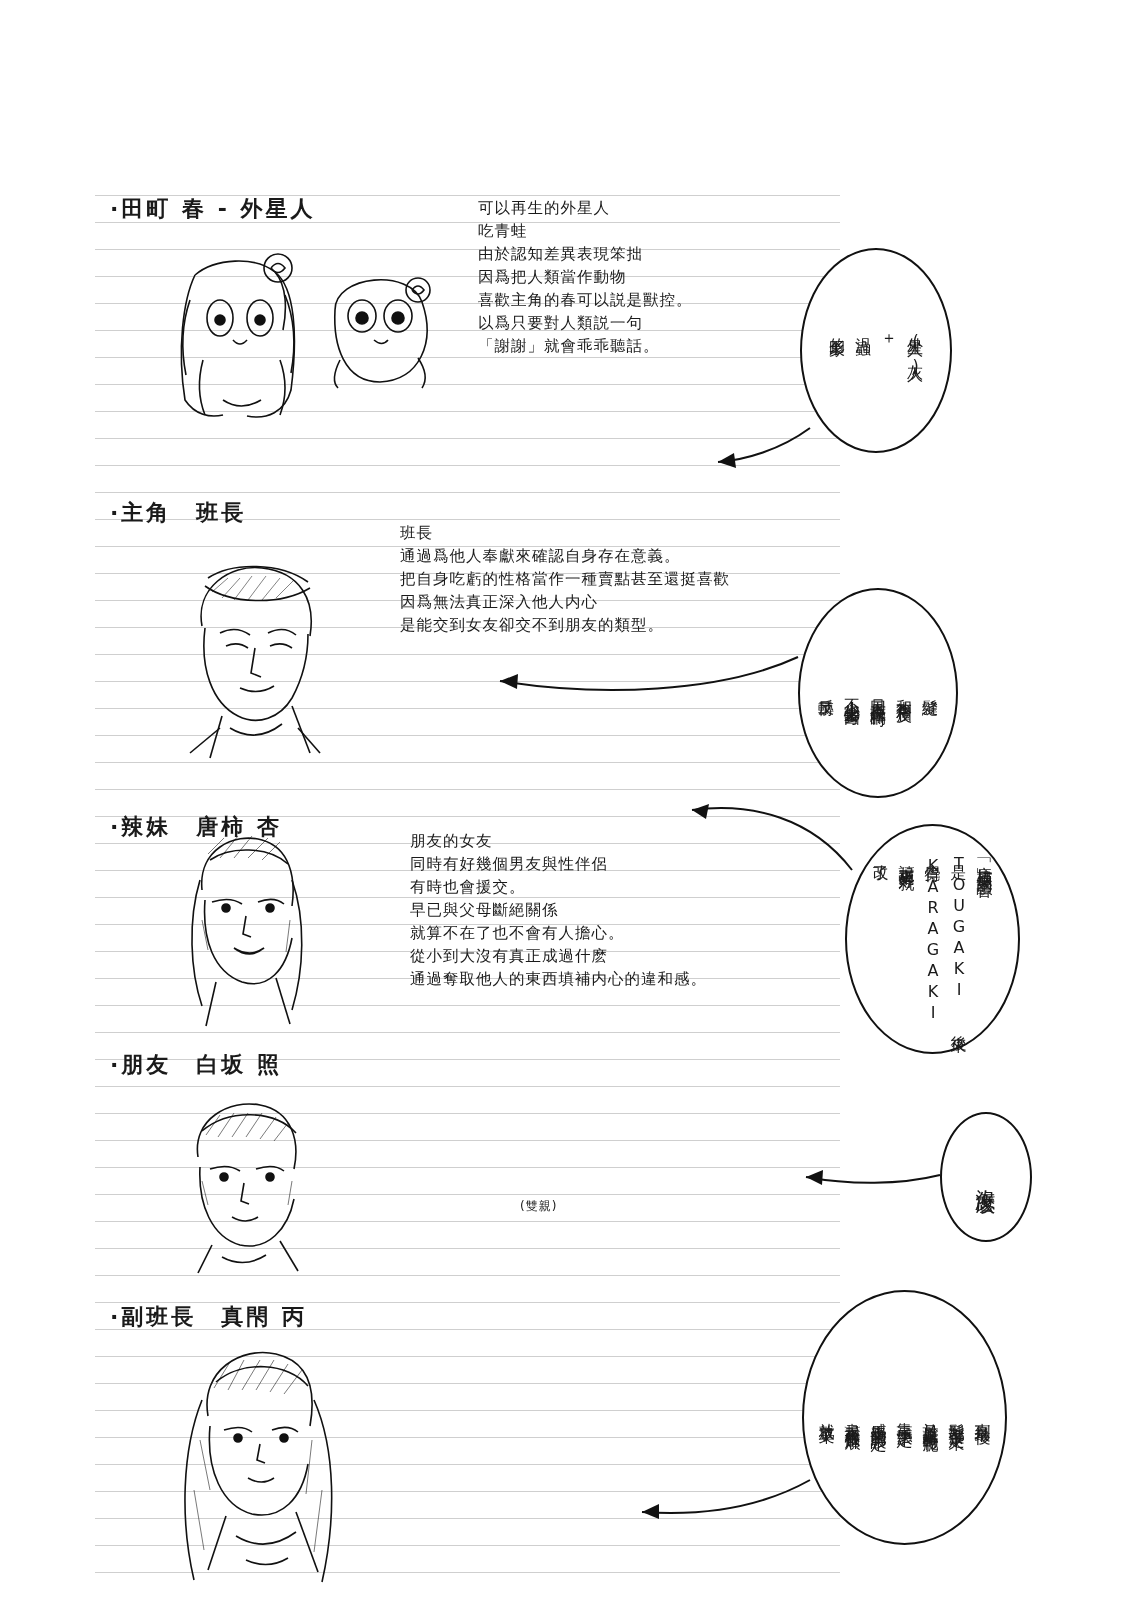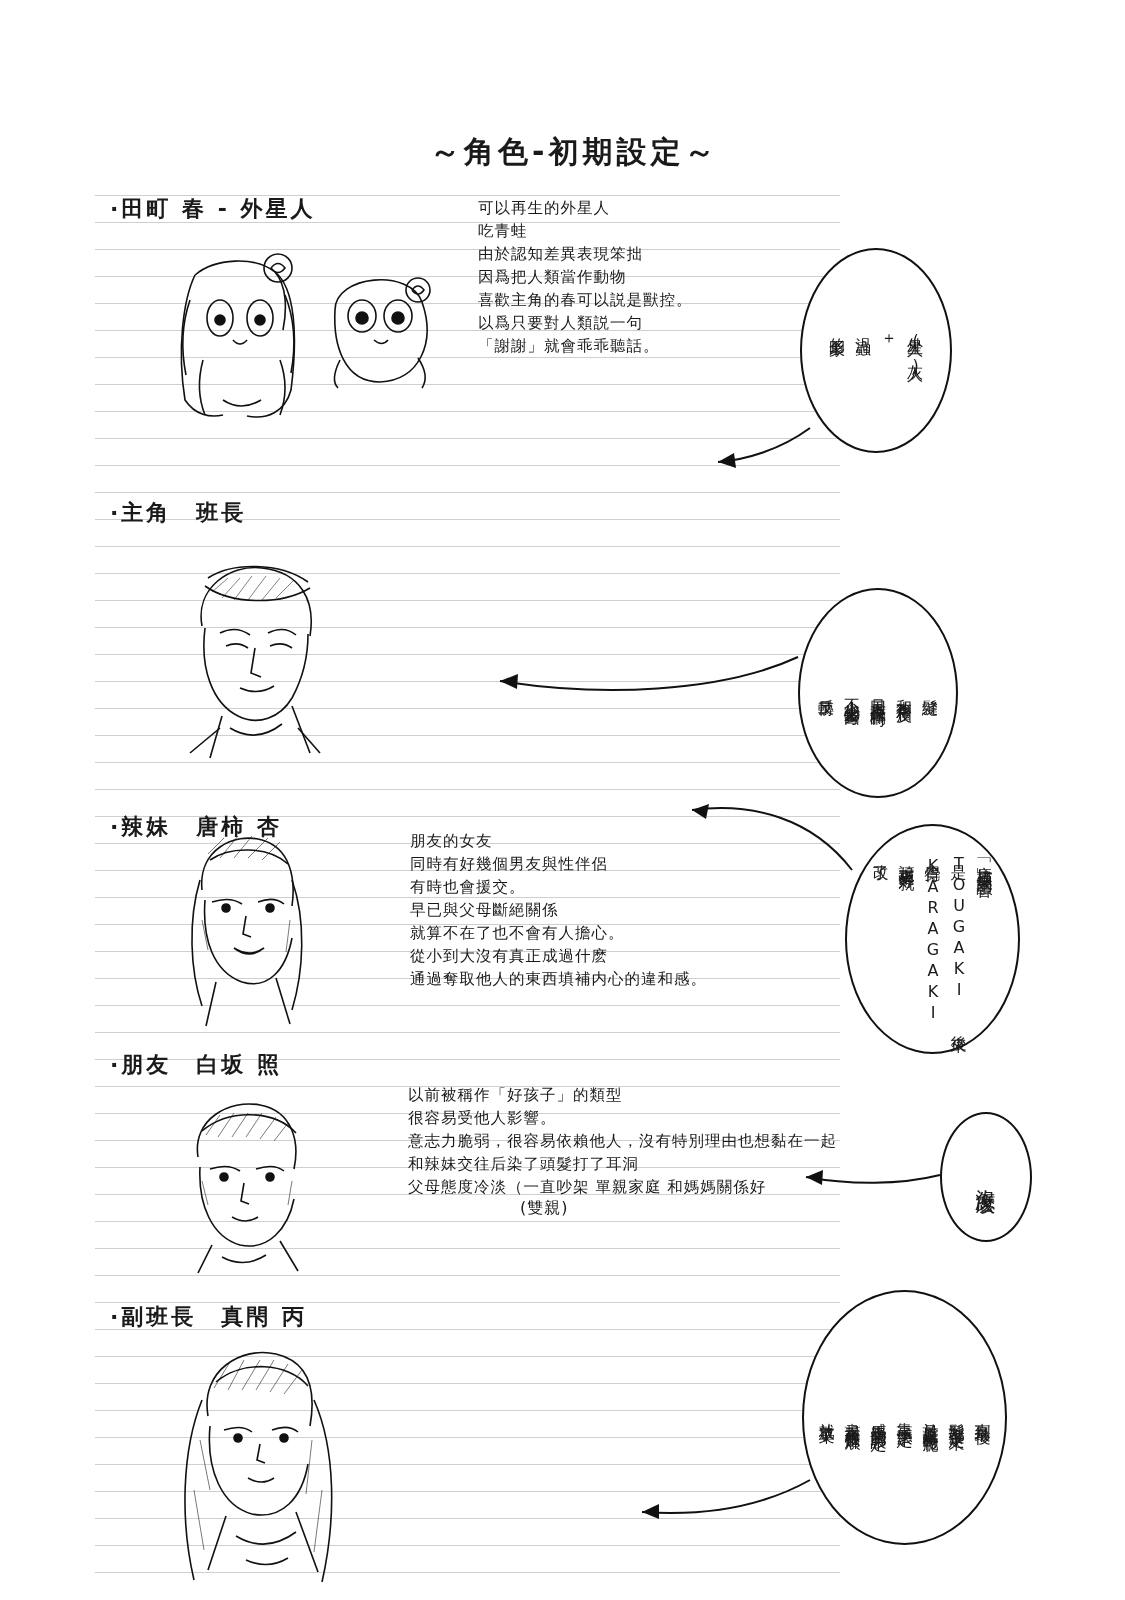--- a/index.html
+++ b/index.html
@@ -48,21 +48,21 @@
     writing-mode:vertical-rl;
     text-orientation:upright;
     font-size:16px;line-height:26px;letter-spacing:2px;
     white-space:pre-line;
     text-align:left;
     padding:10px 6px;
   }
   .bubble.small .vtext{font-size:20px;line-height:32px;}
 
   .pointer{position:absolute;pointer-events:none;}
-  .note-small{position:absolute;font-size:16px;letter-spacing:1px;}
+  .note-small{position:absolute;font-size:12px;letter-spacing:1px;}
 </style>
 </head>
 <body>
 
 <div class="page">
 
   <div id="rules">
       <div style="top: 0px;"></div>
       <div style="top: 27px;"></div>
       <div style="top: 54px;"></div>
@@ -110,21 +110,20 @@
       <div style="top: 1188px;"></div>
       <div style="top: 1215px;"></div>
       <div style="top: 1242px;"></div>
       <div style="top: 1269px;"></div>
       <div style="top: 1296px;"></div>
       <div style="top: 1323px;"></div>
       <div style="top: 1350px;"></div>
       <div style="top: 1377px;"></div>
     </div>
 
-  <div class="subtitle">～角色-初期設定～</div>
 
   <div class="sec-head" style="left:110px;top:194px;">·田町 春 - 外星人</div>
   <div class="desc" style="left:478px;top:198px;font-family:Liberation Mono, monospace;">可以再生的外星人
 吃青蛙
 由於認知差異表現笨拙
 因爲把人類當作動物
 喜歡主角的春可以説是獸控。
 以爲只要對人類説一句
 「謝謝」就會乖乖聽話。</div>
 
@@ -172,20 +171,25 @@
 ＋
 渦蟲
 的形象</div>
   </div>
   <svg class="pointer" style="left:700px;top:420px;" width="120" height="60">
     <path d="M110 8 C80 30 45 40 18 42" fill="none" stroke="#111" stroke-width="2"></path>
     <path d="M18 42 l16 -9 l2 15 z" fill="#111"></path>
   </svg>
 
   <div class="sec-head" style="left:110px;top:498px;text-align:right;">·主角　班長</div>
+  <div class="desc" style="left:400px;top:522px;">班長
+通過爲他人奉獻來確認自身存在意義。
+把自身吃虧的性格當作一種賣點甚至還挺喜歡
+因爲無法真正深入他人内心
+是能交到女友卻交不到朋友的類型。</div>
 
   <div class="sketch" style="left:160px;top:548px;">
     <svg width="190" height="215" viewBox="0 0 190 215">
       <g fill="none" stroke="#111" stroke-width="1.6">
         <path d="M42 78 C35 40 70 16 102 20 C140 24 156 52 150 88"></path>
         <path d="M45 80 C40 120 52 155 78 168 C98 178 120 170 132 150 C144 128 148 104 148 86"></path>
         <path d="M45 38 C70 56 120 58 150 40"></path>
         <path d="M48 30 C72 14 120 14 148 34"></path>
         <path d="M60 85 q16 -8 30 2"></path>
         <path d="M108 85 q16 -8 28 2"></path>
@@ -266,25 +270,20 @@
 覺得KARAGAKI
 讀起來更好就
 改了</div>
   </div>
   <svg class="pointer" style="left:672px;top:800px;" width="190" height="80">
     <path d="M180 70 C140 18 80 2 20 10" fill="none" stroke="#111" stroke-width="2"></path>
     <path d="M20 10 l17 -6 l-3 15 z" fill="#111"></path>
   </svg>
 
   <div class="sec-head" style="left:110px;top:1050px;">·朋友　白坂 照</div>
-  <div class="desc" style="left:408px;top:1084px;">以前被稱作「好孩子」的類型
-很容易受他人影響。
-意志力脆弱，很容易依賴他人，沒有特別理由也想黏在一起
-和辣妹交往后染了頭髮打了耳洞
-父母態度冷淡（一直吵架 單親家庭 和媽媽關係好</div>
   <div class="note-small" style="left:520px;top:1198px;">(雙親)</div>
 
   <div class="sketch" style="left:150px;top:1085px;">
     <svg width="185" height="190" viewBox="0 0 185 190">
       <g fill="none" stroke="#111" stroke-width="1.6">
         <path d="M48 72 C42 34 80 14 110 20 C142 26 150 56 144 84"></path>
         <path d="M50 82 C48 120 62 152 90 160 C118 166 138 144 144 114"></path>
         <path d="M52 46 C78 24 124 24 146 48"></path>
         <path d="M60 84 q18 -6 30 2"></path>
         <path d="M106 84 q18 -6 28 2"></path>

